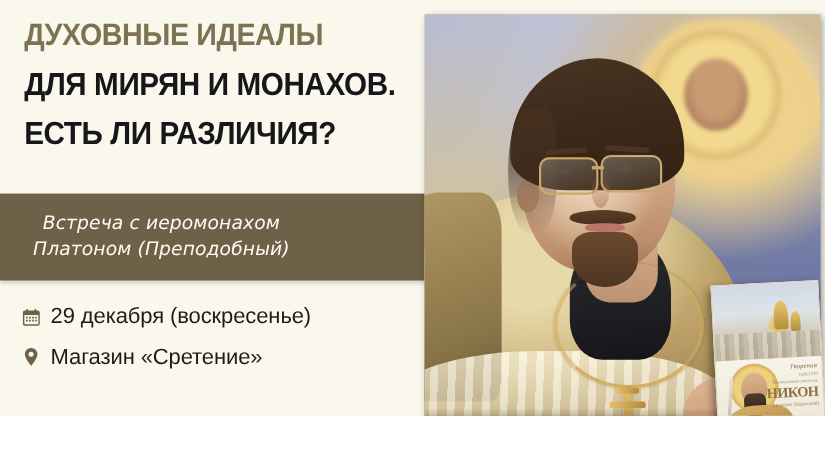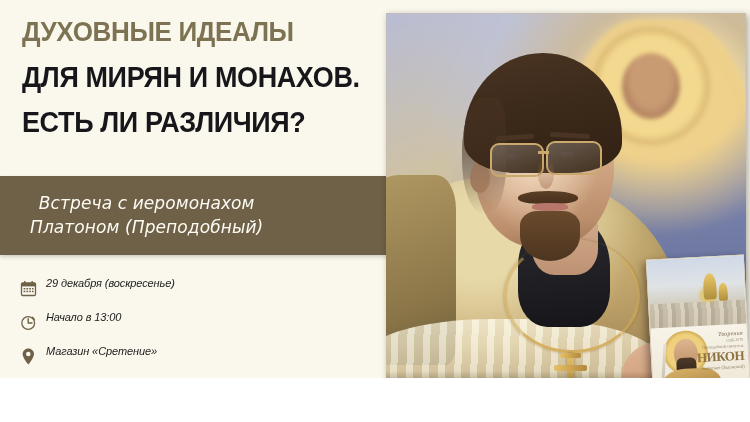--- a/index.html
+++ b/index.html
@@ -73,25 +73,24 @@
   .detail-icon{
     width:26px; min-width:26px;
     height:22px;
     display:flex;
     align-items:center;
     justify-content:flex-start;
     padding-top:1px;
   }
   .detail-text{
     font-family:"Liberation Sans", sans-serif;
-    font-size:11px;
+    font-size:20px;
     color:#1c1c1c;
     line-height:1.28;
     letter-spacing:-0.1px;
-    font-style:italic;
   }
   .detail-text .sub{ display:block; }
 
   
   .photo{
     position:absolute;
     left:386px; top:13px;
     width:360px; height:392px;
     overflow:hidden;
     background:#c9bba6;
@@ -426,30 +425,20 @@
             <rect x="3.6" y="10.7" width="1.7" height="1.5"></rect>
             <rect x="6.4" y="10.7" width="1.7" height="1.5"></rect>
             <rect x="9.2" y="10.7" width="1.7" height="1.5"></rect>
             <rect x="12" y="10.7" width="1.5" height="1.5"></rect>
           </g>
         </svg>
       </div>
       <div class="detail-text">29 декабря (воскресенье)</div>
     </div>
 
-    <div class="detail-row">
-      <div class="detail-icon">
-        <svg width="17" height="17" viewBox="0 0 17 17">
-          <circle cx="8.2" cy="9" r="6.4" fill="none" stroke="#6e6147" stroke-width="1.3"></circle>
-          <path d="M8.2 4.6 V9 H12" fill="none" stroke="#6e6147" stroke-width="1.4" stroke-linecap="round" stroke-linejoin="round"></path>
-          <path d="M12.6 3.2 a4.4 4.4 0 0 1 1.8 2.6" fill="none" stroke="#6e6147" stroke-width="1.2" stroke-linecap="round"></path>
-        </svg>
-      </div>
-      <div class="detail-text">Начало в 13:00</div>
-    </div>
 
     <div class="detail-row">
       <div class="detail-icon">
         <svg width="17" height="19" viewBox="0 0 17 19">
           <path d="M8.3 1.4 C5.1 1.4 2.6 3.9 2.6 7.1 C2.6 11.1 8.3 17.6 8.3 17.6 C8.3 17.6 14 11.1 14 7.1 C14 3.9 11.5 1.4 8.3 1.4 Z" fill="#6e6147"></path>
           <circle cx="8.3" cy="7" r="2.3" fill="#faf7ec"></circle>
         </svg>
       </div>
       <div class="detail-text">
         <span>Магазин «Сретение»</span>

